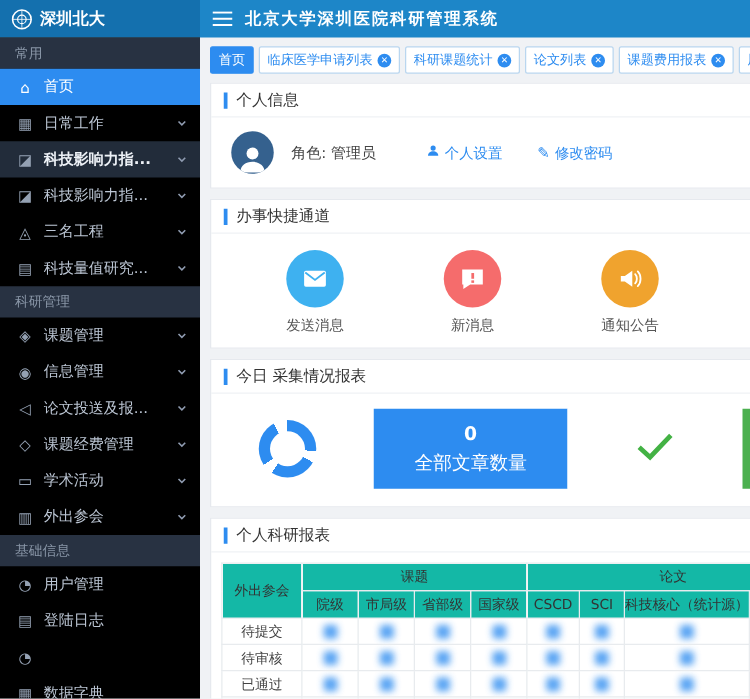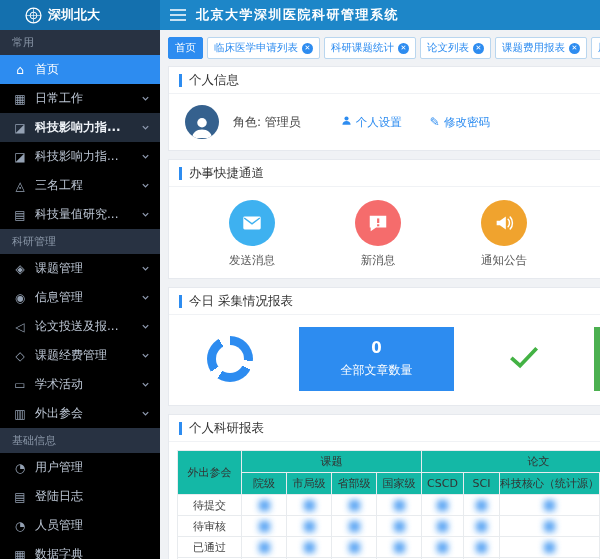--- a/index.html
+++ b/index.html
@@ -1,20 +1,20 @@
 <!DOCTYPE html>
 <html><head>
 <meta charset="utf-8">
 <style>
   * { margin:0; padding:0; box-sizing:border-box; font-family:"DejaVu Sans","Liberation Sans",sans-serif; }
   html,body { width:600px; height:559px; overflow:hidden; background:#f0f2f5; }
 
   
   .topbar { height:30px; display:flex; align-items:stretch; background:#1d86c8; color:#fff; }
-  .brand { width:160px; flex-shrink:0; background:#1470ae; display:flex; align-items:center; gap:6px; padding-left:25px; font-weight:bold; font-size:13px; }
+  .brand { width:160px; flex-shrink:0; background:#1470ae; display:flex; align-items:center; gap:6px; padding-left:9px; font-weight:bold; font-size:13px; }
   .logo { display:flex; align-items:center; }
   .hamburger { width:36px; display:flex; align-items:center; justify-content:center; cursor:pointer; }
   .apptitle { display:flex; align-items:center; font-size:13px; font-weight:bold; letter-spacing:1.5px; }
 
   
   .layout { display:flex; height:529px; }
 
   
   .sidebar { width:160px; flex-shrink:0; background:#000000; overflow:hidden; }
   .side-section { height:25px; line-height:25px; padding-left:12px; font-size:11px; color:#8a97a8; background:#283242; }
@@ -53,21 +53,21 @@
 
   
   .stat-row { display:flex; align-items:center; padding:12px 0 14px 38px; }
   .spinner { width:46px; height:46px; border-radius:50%; flex-shrink:0; position:relative;
     background:conic-gradient(#2d8cf0 0 95deg,#fff 95deg 118deg,#2d8cf0 118deg 213deg,#fff 213deg 236deg,#2d8cf0 236deg 331deg,#fff 331deg 360deg); }
   .spinner::after { content:""; position:absolute; inset:9px; border-radius:50%; background:#fff; }
   .stat-boxes { display:flex; margin-left:46px; }
   .stat-box { height:64px; display:flex; flex-direction:column; align-items:center; justify-content:center; flex-shrink:0; }
   .stat-box.blue { width:155px; background:#2d8cf0; color:#fff; }
   .stat-num { font-size:15px; font-weight:bold; }
-  .stat-label { font-size:12px; margin-top:5px; }
+  .stat-label { font-size:15px; margin-top:5px; }
   .stat-box.white { width:140px; background:#fff; }
   .stat-box.green { width:130px; background:#4cb050; }
 
   
   .tbl-wrap { padding:8px 0 8px 8px; overflow:hidden; }
   table { border-collapse:collapse; table-layout:fixed; width:478px; }
   th,td { border:1px solid #e8ebee; font-size:11px; color:#333; text-align:center; font-weight:normal; overflow:hidden; white-space:nowrap; }
   thead th { height:22px; background:#14b8a6;margin-top:16px; }
   tbody td { height:21px; }
   .row-label { color:#444; }
@@ -206,21 +206,20 @@
       <div class="side-item">
         <span class="si-icon">◔</span>
         <span class="si-label">用户管理</span>
       </div>
       <div class="side-item">
         <span class="si-icon">▤</span>
         <span class="si-label">登陆日志</span>
       </div>
       <div class="side-item">
         <span class="si-icon">◔</span>
-        <span class="si-label">人员管理</span>
       </div>
       <div class="side-item">
         <span class="si-icon">▦</span>
         <span class="si-label">数据字典</span>
       </div>
     </aside>
 
   <main class="main">
     <div class="tabbar">
         <div class="tab active">

